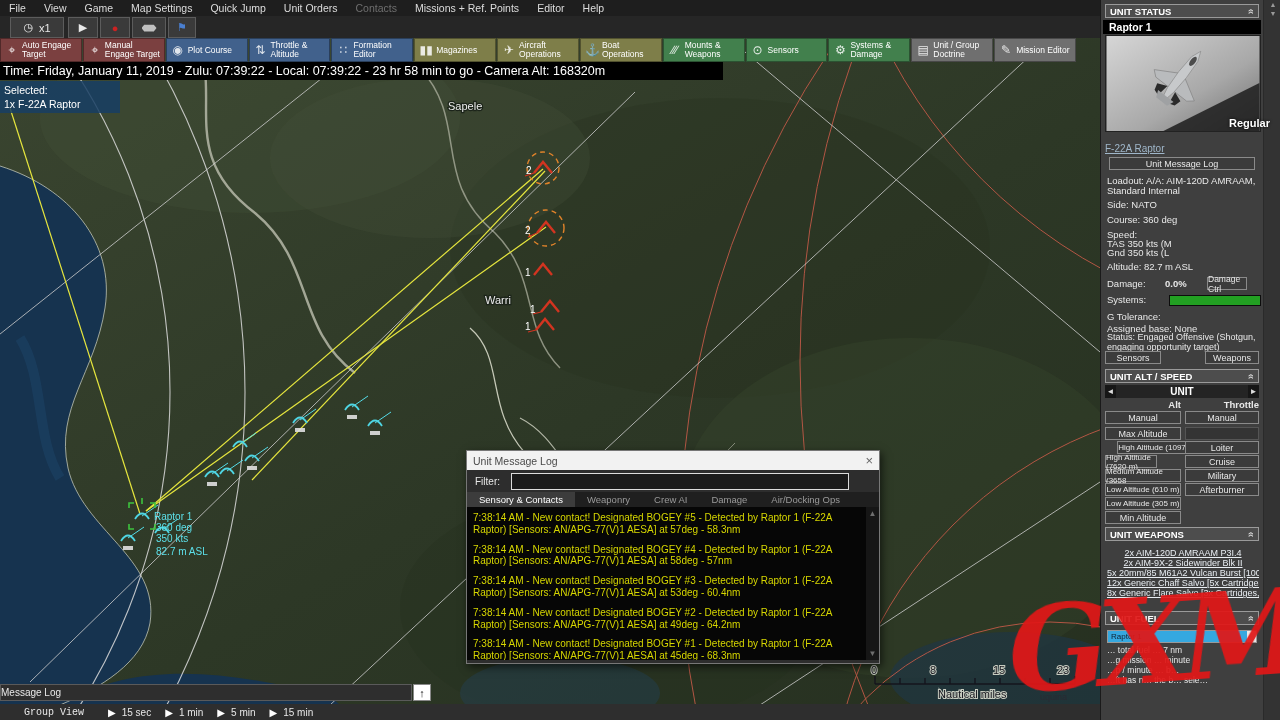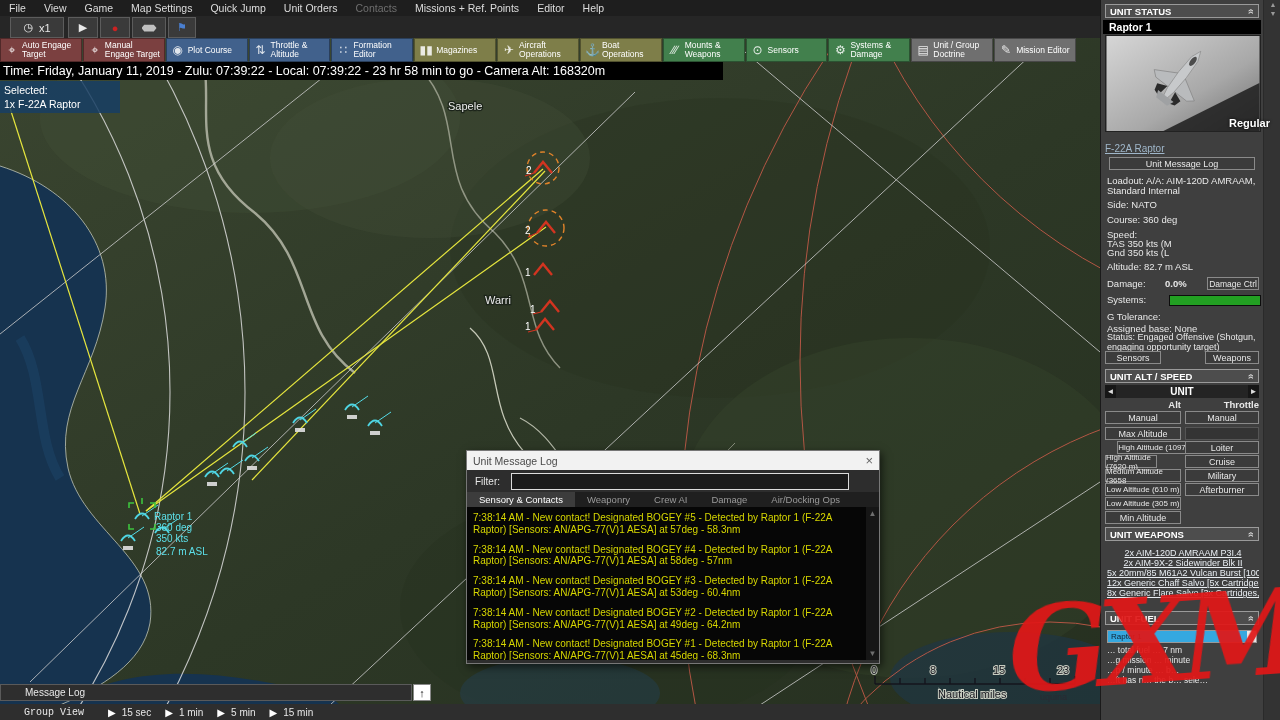--- a/index.html
+++ b/index.html
@@ -41,21 +41,21 @@
   .dlg-tab.active{background:#3c3c3c;color:#fff;}
   .dlg-msgs{position:relative;height:153px;background:#060606;color:#d6d600;font-size:10px;
             line-height:1.18;padding:5px 18px 5px 6px;box-sizing:border-box;overflow:hidden;}
   .dlg-msgs .msg{margin-bottom:8px;}
   .dlg-scroll{position:absolute;right:0;top:0;width:13px;height:100%;background:#161616;
               display:flex;flex-direction:column;justify-content:space-between;align-items:center;
               color:#6e6e6e;font-size:8px;padding:2px 0;box-sizing:border-box;}
   
   #msgbar{position:absolute;left:0;top:684px;width:412px;height:17px;background:#2e2e2e;
           border:1px solid #5a5a5a;box-sizing:border-box;color:#e8e8e8;font-size:10px;
-          display:flex;align-items:center;padding-left:24px;z-index:6;}
+          display:flex;align-items:center;padding-left:0;z-index:6;}
   #msgbar-btn{position:absolute;left:413px;top:684px;width:18px;height:17px;background:#fff;
               border:1px solid #888;box-sizing:border-box;color:#111;font-size:11px;font-weight:bold;
               display:flex;align-items:center;justify-content:center;z-index:6;}
   #groupbar{position:absolute;left:0;top:704px;width:1280px;height:16px;background:#2e2e2e;
             display:flex;align-items:center;font-size:10px;color:#e8e8e8;z-index:6;}
   #groupbar .gv{padding:0 24px;font-family:Liberation Mono, monospace;}
   #groupbar .step{display:flex;align-items:center;gap:6px;margin-right:14px;}
   #groupbar .tri{color:#fff;font-size:10px;}
   
   #sidepanel{position:absolute;left:1100px;top:0;width:180px;height:720px;background:#3f3f3f;
@@ -453,21 +453,21 @@
     <div class="pline" style="top:176px;">Loadout: A/A: AIM-120D AMRAAM, Standard Internal</div>
     <div class="pline" style="top:200px;">Side: NATO</div>
     <div class="pline" style="top:215px;">Course: 360 deg</div>
     <div class="pline" style="top:230px;">Speed:</div>
     <div class="pline" style="top:239px;">TAS 350 kts (M</div>
     <div class="pline" style="top:248px;">Gnd 350 kts (L</div>
     <div class="pline" style="top:262px;">Altitude: 82.7 m ASL</div>
 
     <div class="pline" style="top:279px;width:54px;">Damage:</div>
     <div class="pline" style="left:64px;top:279px;width:40px;font-weight:bold;">0.0%</div>
-    <div class="pbtn" style="left:106px;top:277px;width:52px;font-size:8.5px;text-align:center;">Damage Ctrl</div>
+    <div class="pbtn" style="left:106px;top:277px;width:40px;font-size:8.5px;">Damage Ctrl</div>
 
     <div class="pline" style="top:295px;">Systems:</div>
     <div id="sysbar"></div>
 
     <div class="pline" style="top:312px;">G Tolerance:</div>
     <div class="pline" style="top:324px;">Assigned base: None</div>
     <div class="pline" style="top:333px;font-size:9px;">Status: Engaged Offensive (Shotgun, engaging opportunity target) (Cranking)</div>
 
     <div class="pbtn" style="left:4px;top:351px;width:56px;">Sensors</div>
     <div class="pbtn" style="left:104px;top:351px;width:54px;">Weapons</div>

